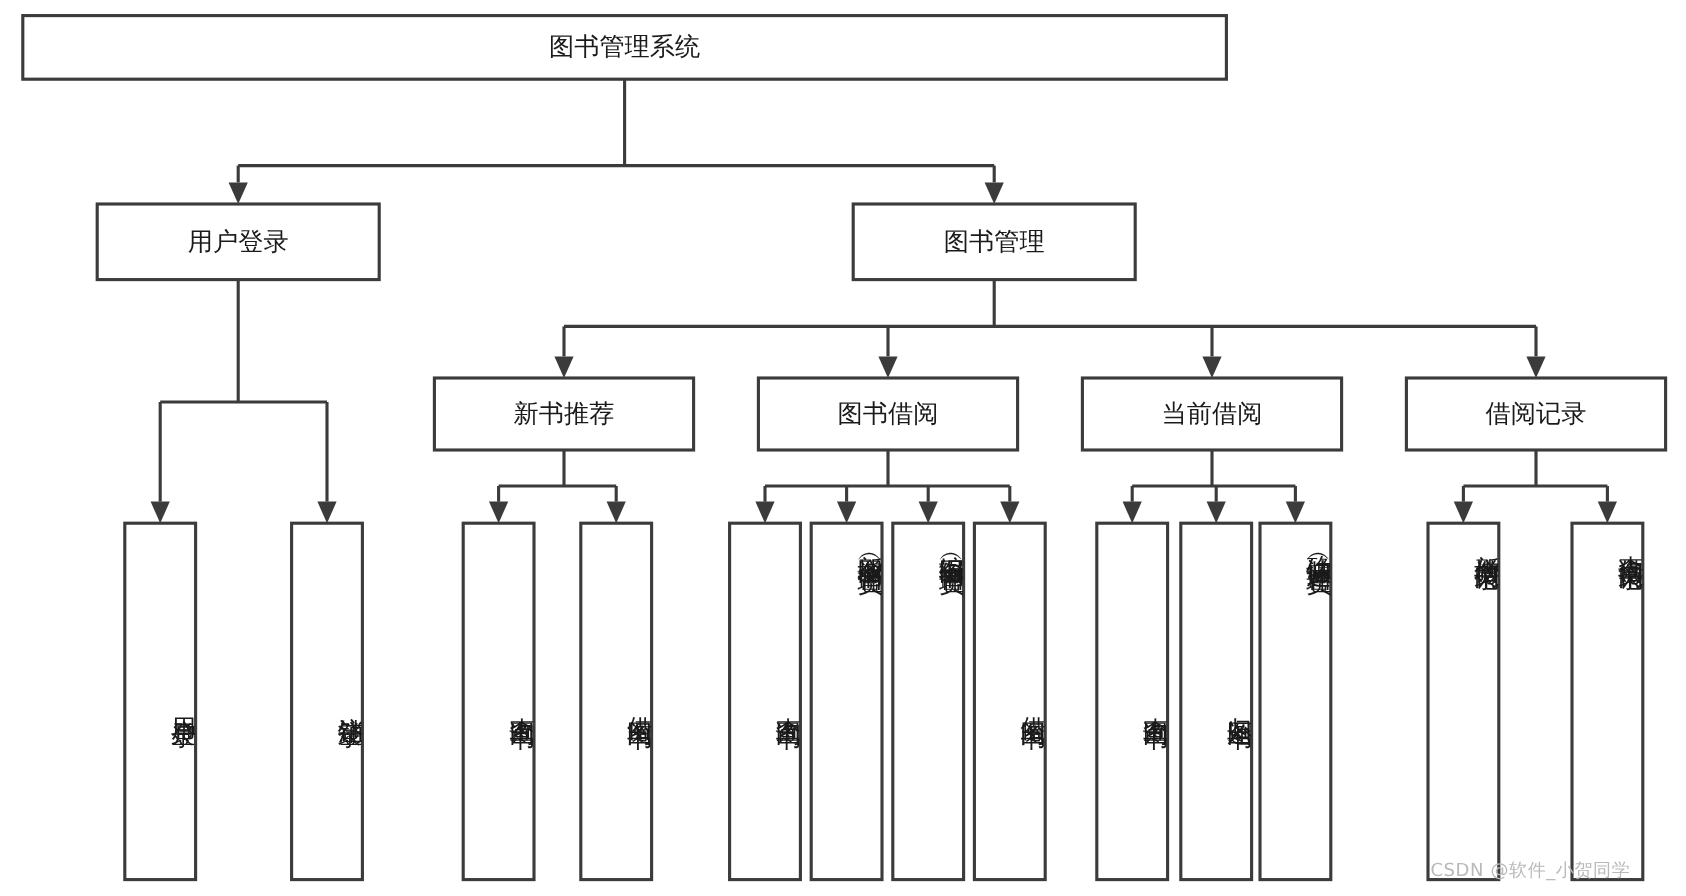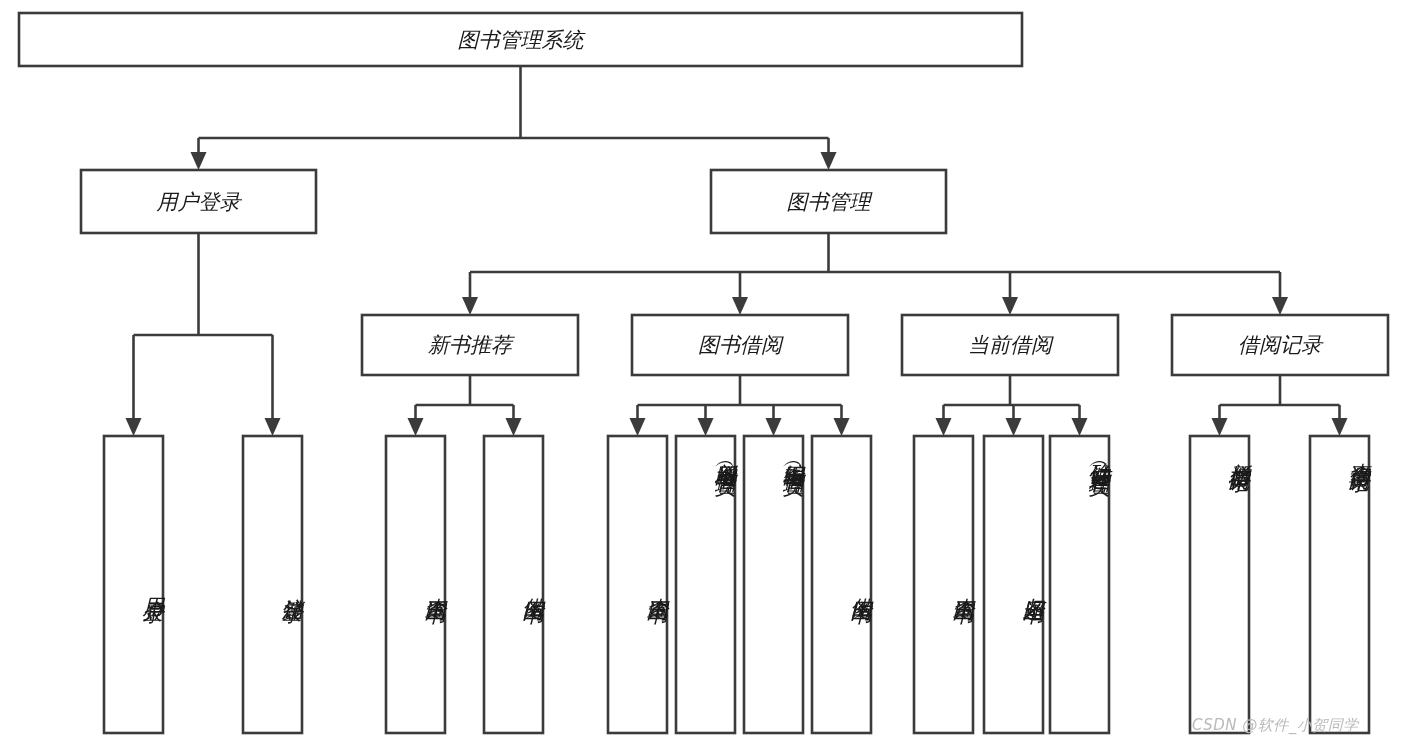--- a/index.html
+++ b/index.html
@@ -13,21 +13,20 @@
     height: 747px;
     font-family: "DejaVu Sans", "Liberation Sans", sans-serif;
     overflow: hidden;
     position: relative;
   }
   #diagram-root {
     position: relative;
     width: 1301px;
     height: 747px;
     background: #ffffff;
-    font-style: italic;
   }
   svg.canvas {
     position: absolute;
     left: 0;
     top: 0;
     width: 1405px;
     height: 747px;
   }
   .node-box {
     fill: #ffffff;

